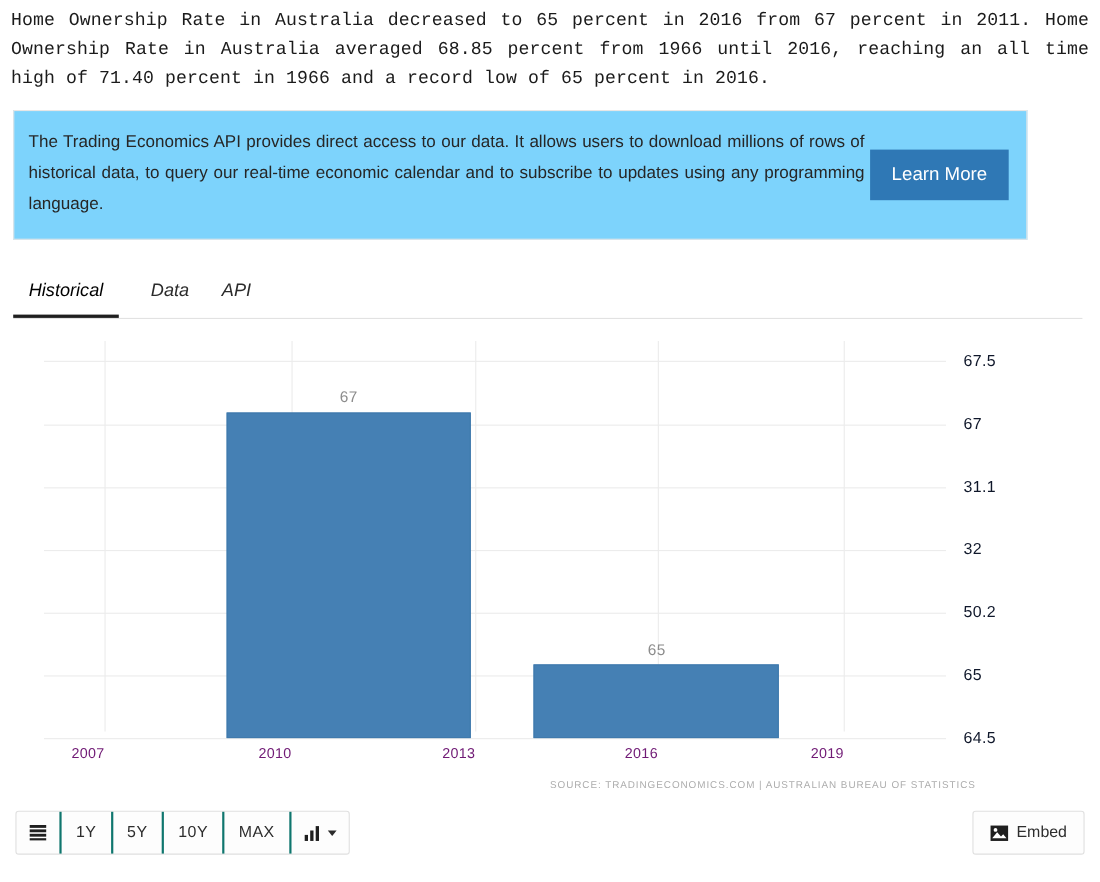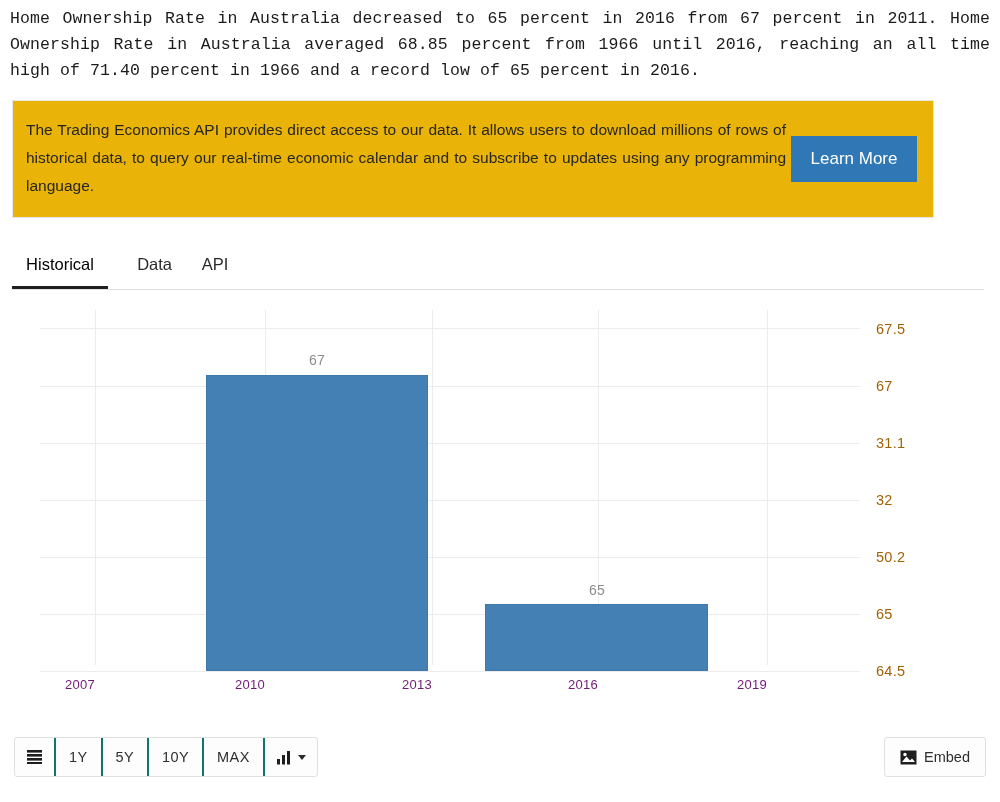--- a/index.html
+++ b/index.html
@@ -31,21 +31,21 @@
     font-family: Liberation Mono, monospace;
   }
 
   
   .promo {
     position: absolute;
     left: 12px;
     top: 100px;
     width: 922px;
     height: 118px;
-    background: #eab308;
+    background: #7dd3fc;
     border: 1px solid #e6e6e6;
     box-sizing: border-box;
   }
   .promo-text {
     position: absolute;
     left: 13px;
     top: 15px;
     width: 760px;
     font-size: 15.5px;
     line-height: 28px;
@@ -83,20 +83,21 @@
   .tab {
     position: absolute;
     top: 0;
     height: 43px;
     line-height: 36px;
     font-size: 16.5px;
     color: #2b2b2b;
     cursor: pointer;
     box-sizing: border-box;
     text-align: center;
+    font-style: italic;
   }
   .tab.active {
     border-bottom: 3px solid #1f1f1f;
     color: #000;
   }
   .tab-0 { left: 0px;   width: 96px; }
   .tab-1 { left: 104px; width: 56px; text-align: right; }
   .tab-2 { left: 178px; width: 50px; }
 
   
@@ -138,21 +139,21 @@
     position: absolute;
     font-size: 14px;
     color: #8c8c8c;
     text-align: center;
     letter-spacing: 0.3px;
   }
   .ylabel {
     position: absolute;
     left: 876px;
     font-size: 14.5px;
-    color: #a16207;
+    color: #0f172a;
     letter-spacing: 0.3px;
   }
   .xlabel {
     position: absolute;
     top: 367px;
     font-size: 13px;
     color: #701a75;
     text-align: left;
     width: 60px;
     letter-spacing: 0.3px;
@@ -273,20 +274,21 @@
   </div>
 
   <div class="ylabel" style="top:21px">67.5</div>
   <div class="ylabel" style="top:78px">67</div>
   <div class="ylabel" style="top:135px">31.1</div>
   <div class="ylabel" style="top:192px">32</div>
   <div class="ylabel" style="top:249px">50.2</div>
   <div class="ylabel" style="top:306px">65</div>
   <div class="ylabel" style="top:363px">64.5</div>
 
+  <div class="source">SOURCE: TRADINGECONOMICS.COM  |  AUSTRALIAN BUREAU OF STATISTICS</div>
 </div>
 
 <div class="toolbar">
 
   <div class="tb-btn icon-only">
     <span>
       <svg class="svg-ico" width="17" height="16" viewBox="0 0 17 16">
         <rect x="1" y="1" width="15" height="2.6" fill="#1f1f1f"></rect>
         <rect x="1" y="5" width="15" height="2.6" fill="#1f1f1f"></rect>
         <rect x="1" y="9" width="15" height="2.6" fill="#1f1f1f"></rect>

